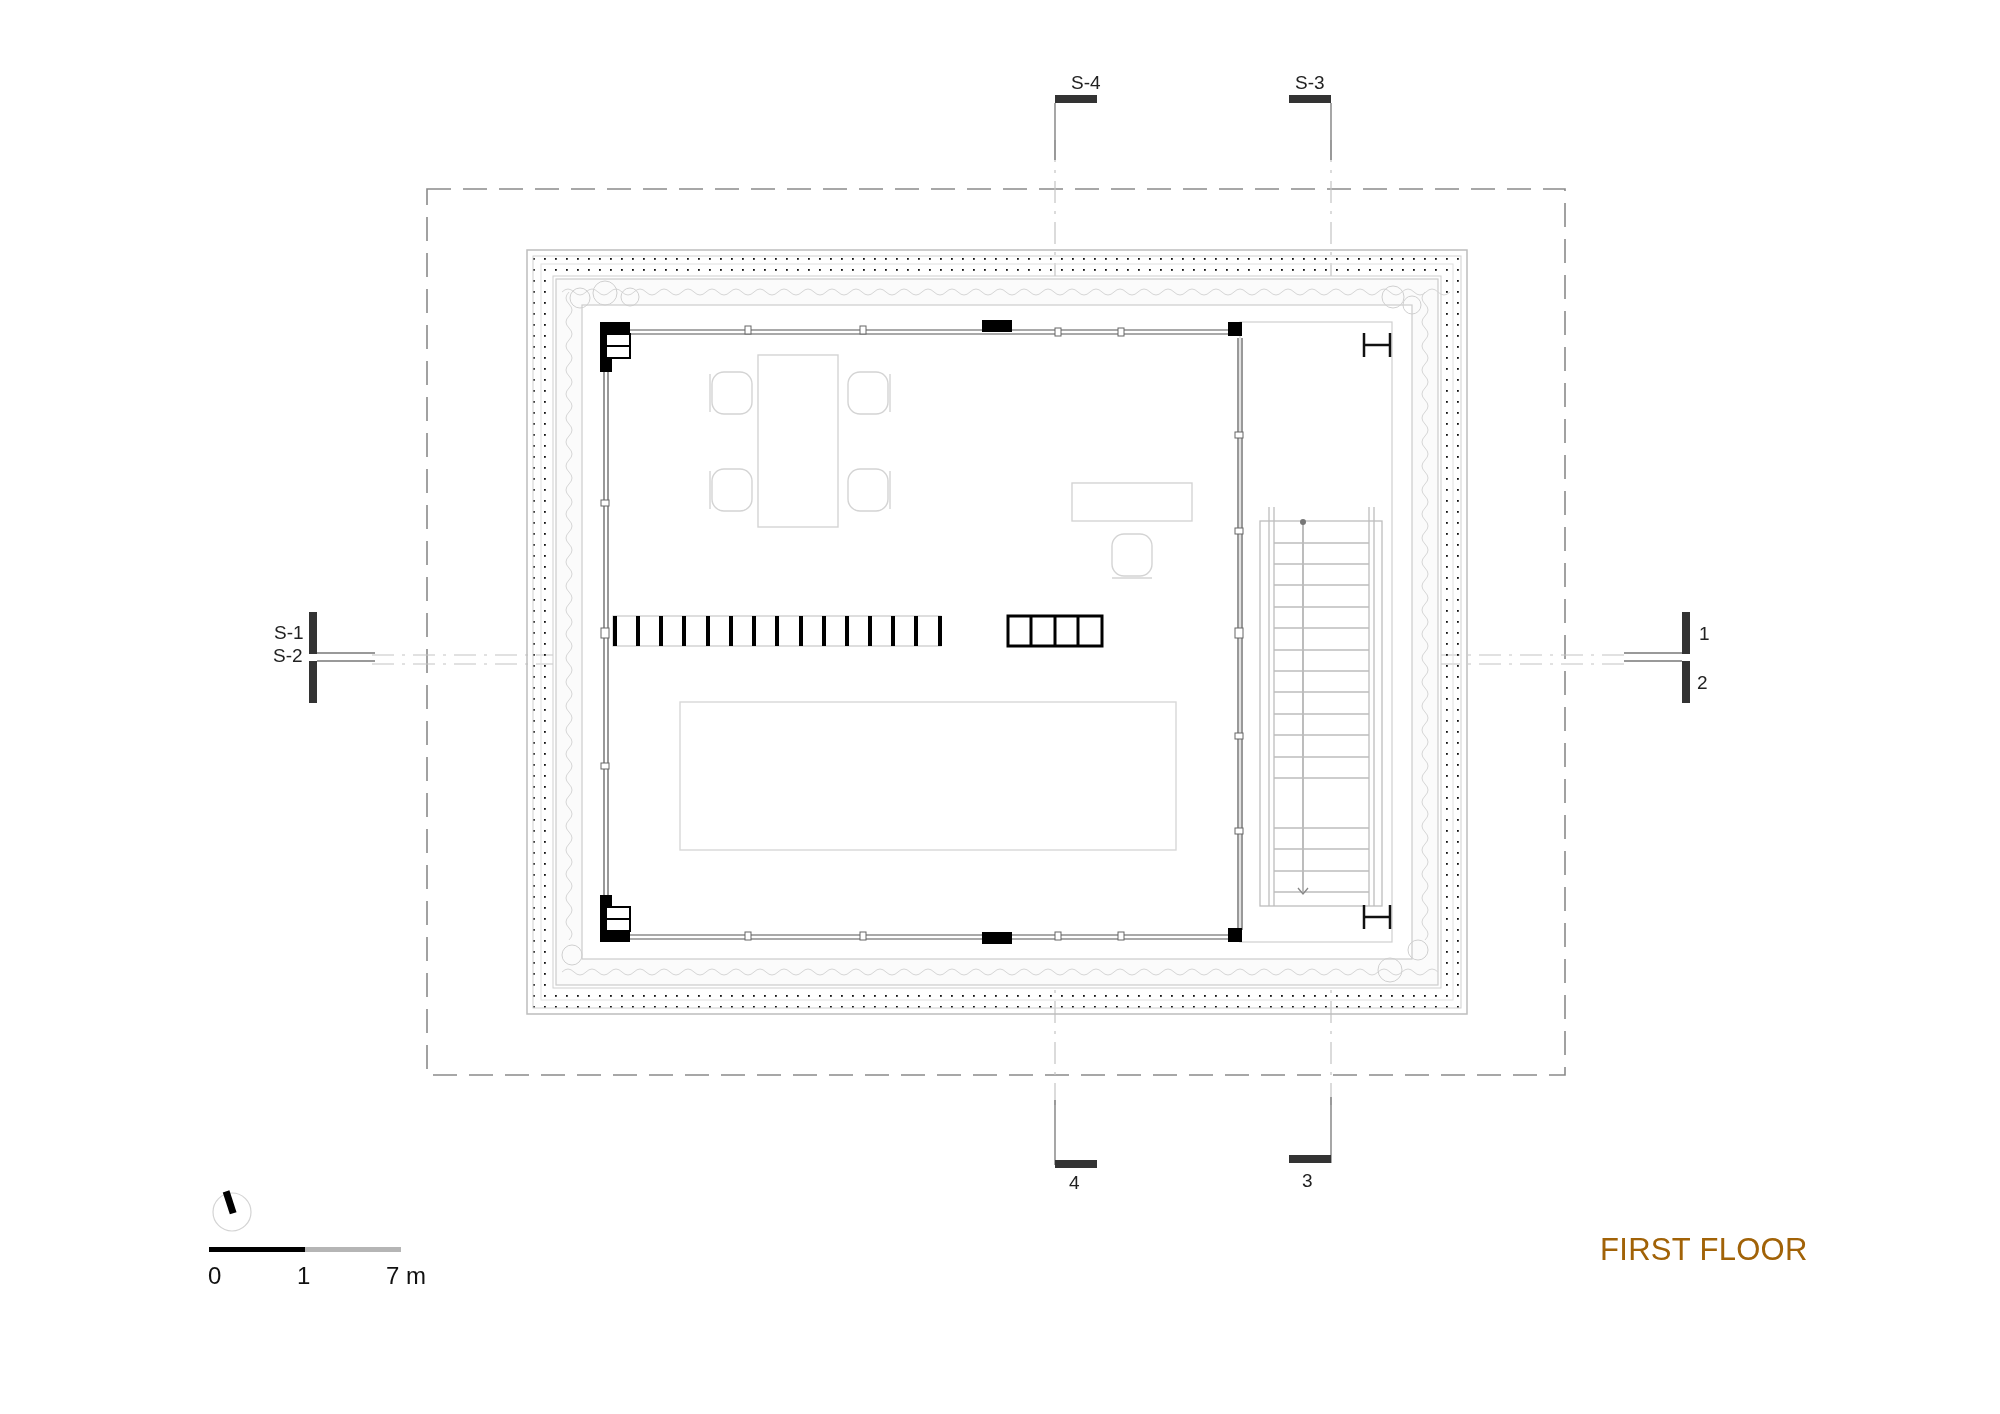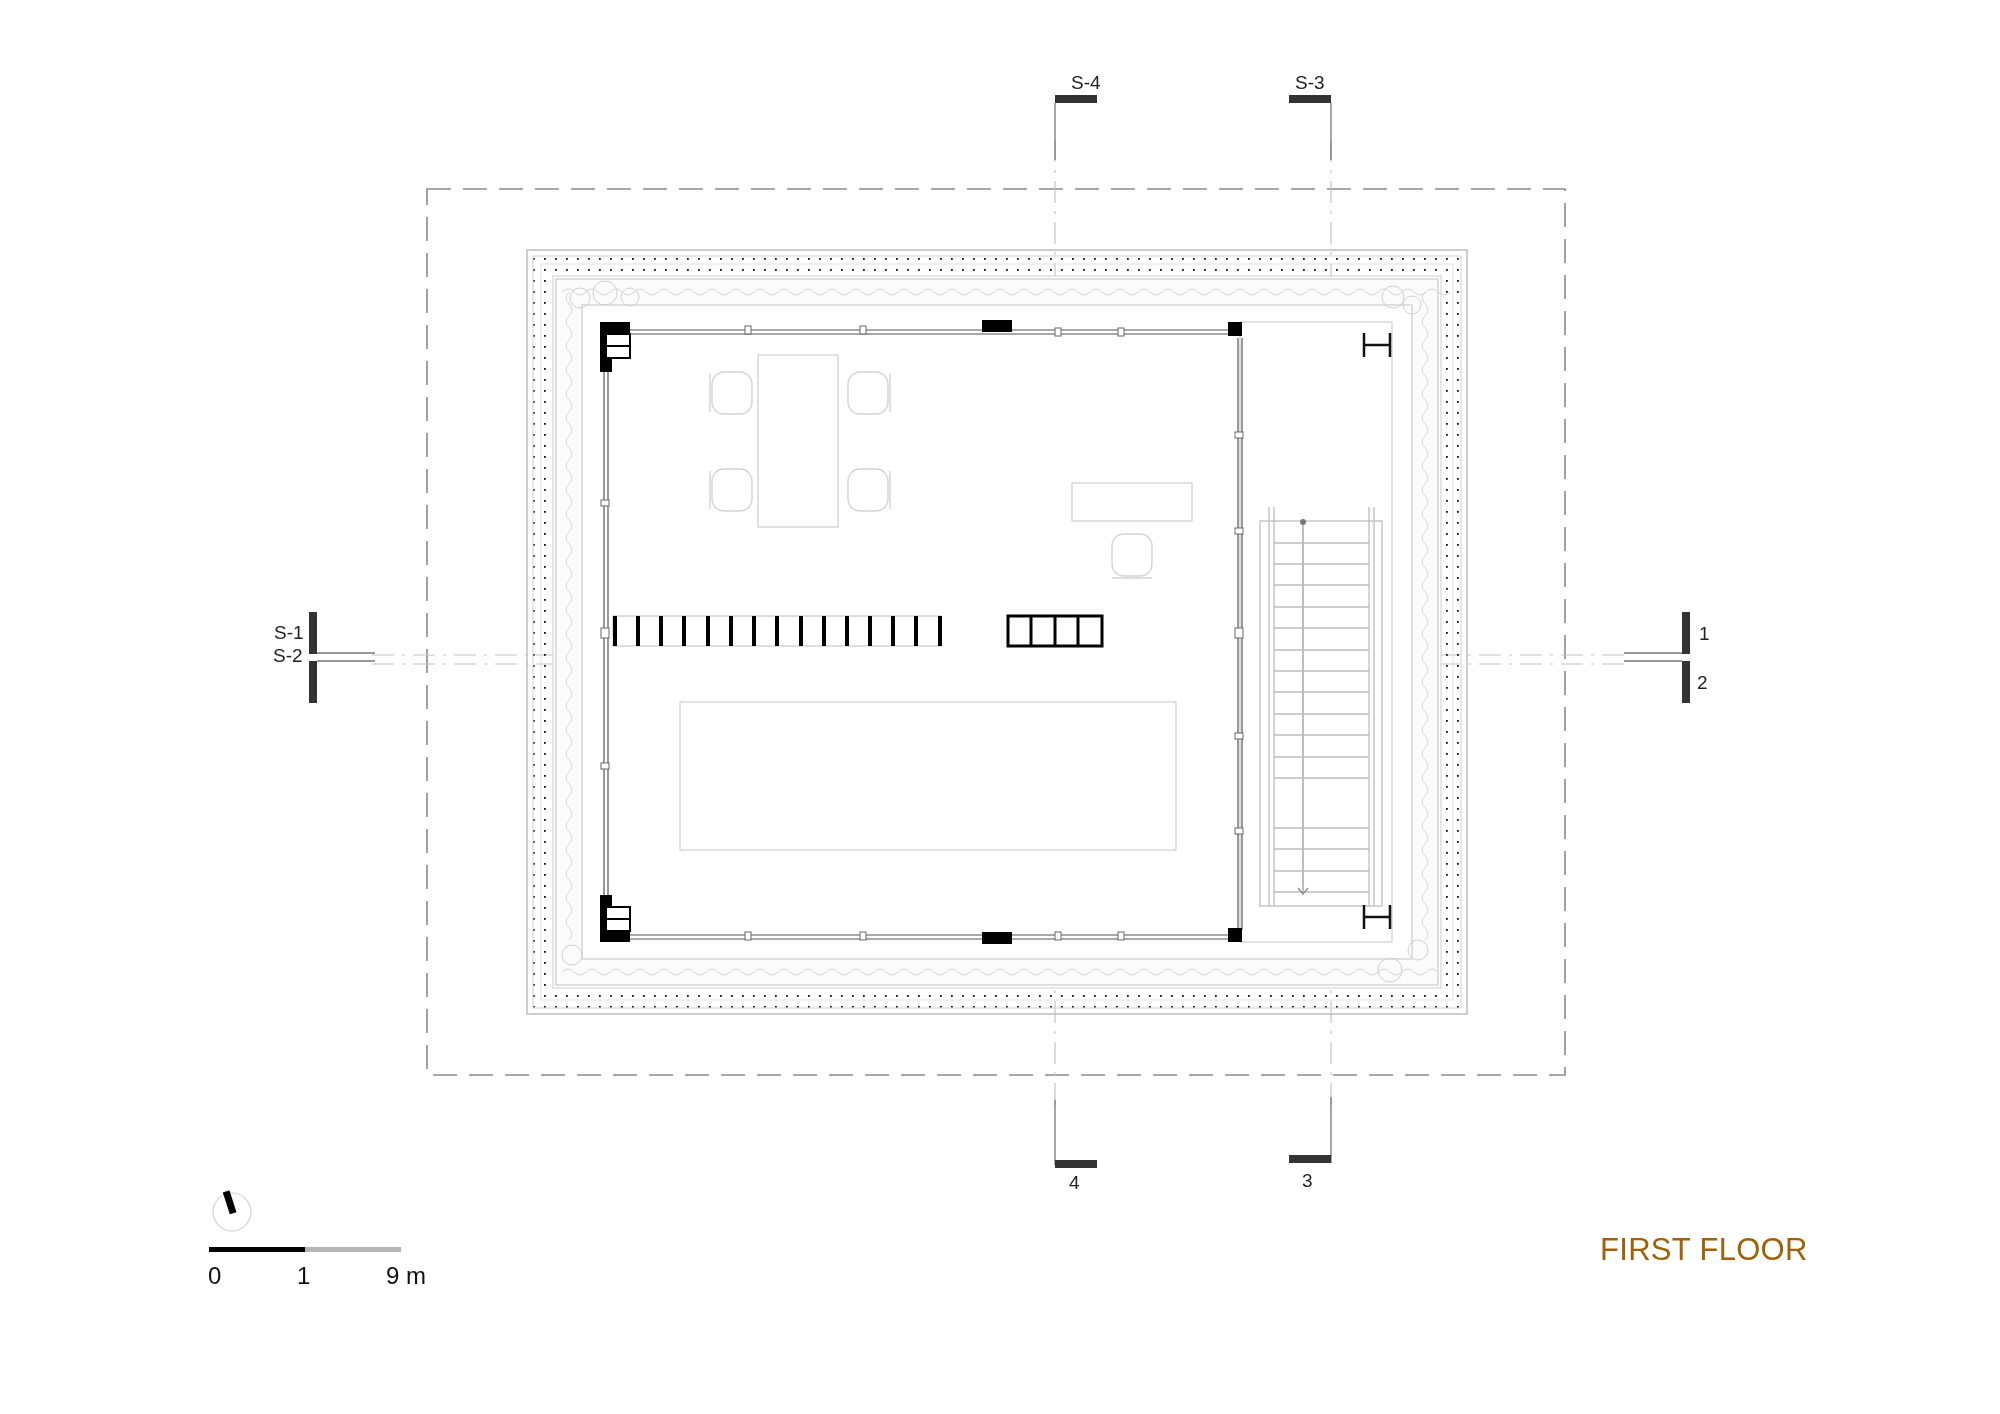--- a/index.html
+++ b/index.html
@@ -242,15 +242,15 @@
 <div class="lbl sec-lbl" style="left:1295px; top:72px;text-align:center;">S-3</div>
 <div class="lbl sec-lbl" style="left:1069px; top:1172px;">4</div>
 <div class="lbl sec-lbl" style="left:1302px; top:1170px;">3</div>
 <div class="lbl sec-lbl" style="left:274px; top:622px;">S-1</div>
 <div class="lbl sec-lbl" style="left:273px; top:645px;">S-2</div>
 <div class="lbl sec-lbl" style="left:1699px; top:623px;">1</div>
 <div class="lbl sec-lbl" style="left:1697px; top:672px;">2</div>
 
 <div class="lbl scale-lbl" style="left:208px; top:1262px;">0</div>
 <div class="lbl scale-lbl" style="left:297px; top:1262px;">1</div>
-<div class="lbl scale-lbl" style="left:386px; top:1262px;">9 m</div>
+<div class="lbl scale-lbl" style="left:386px; top:1262px;">7 m</div>
 
 <div class="lbl title" style="left:1600px; top:1232px;">FIRST FLOOR</div>
 
 </body></html>

